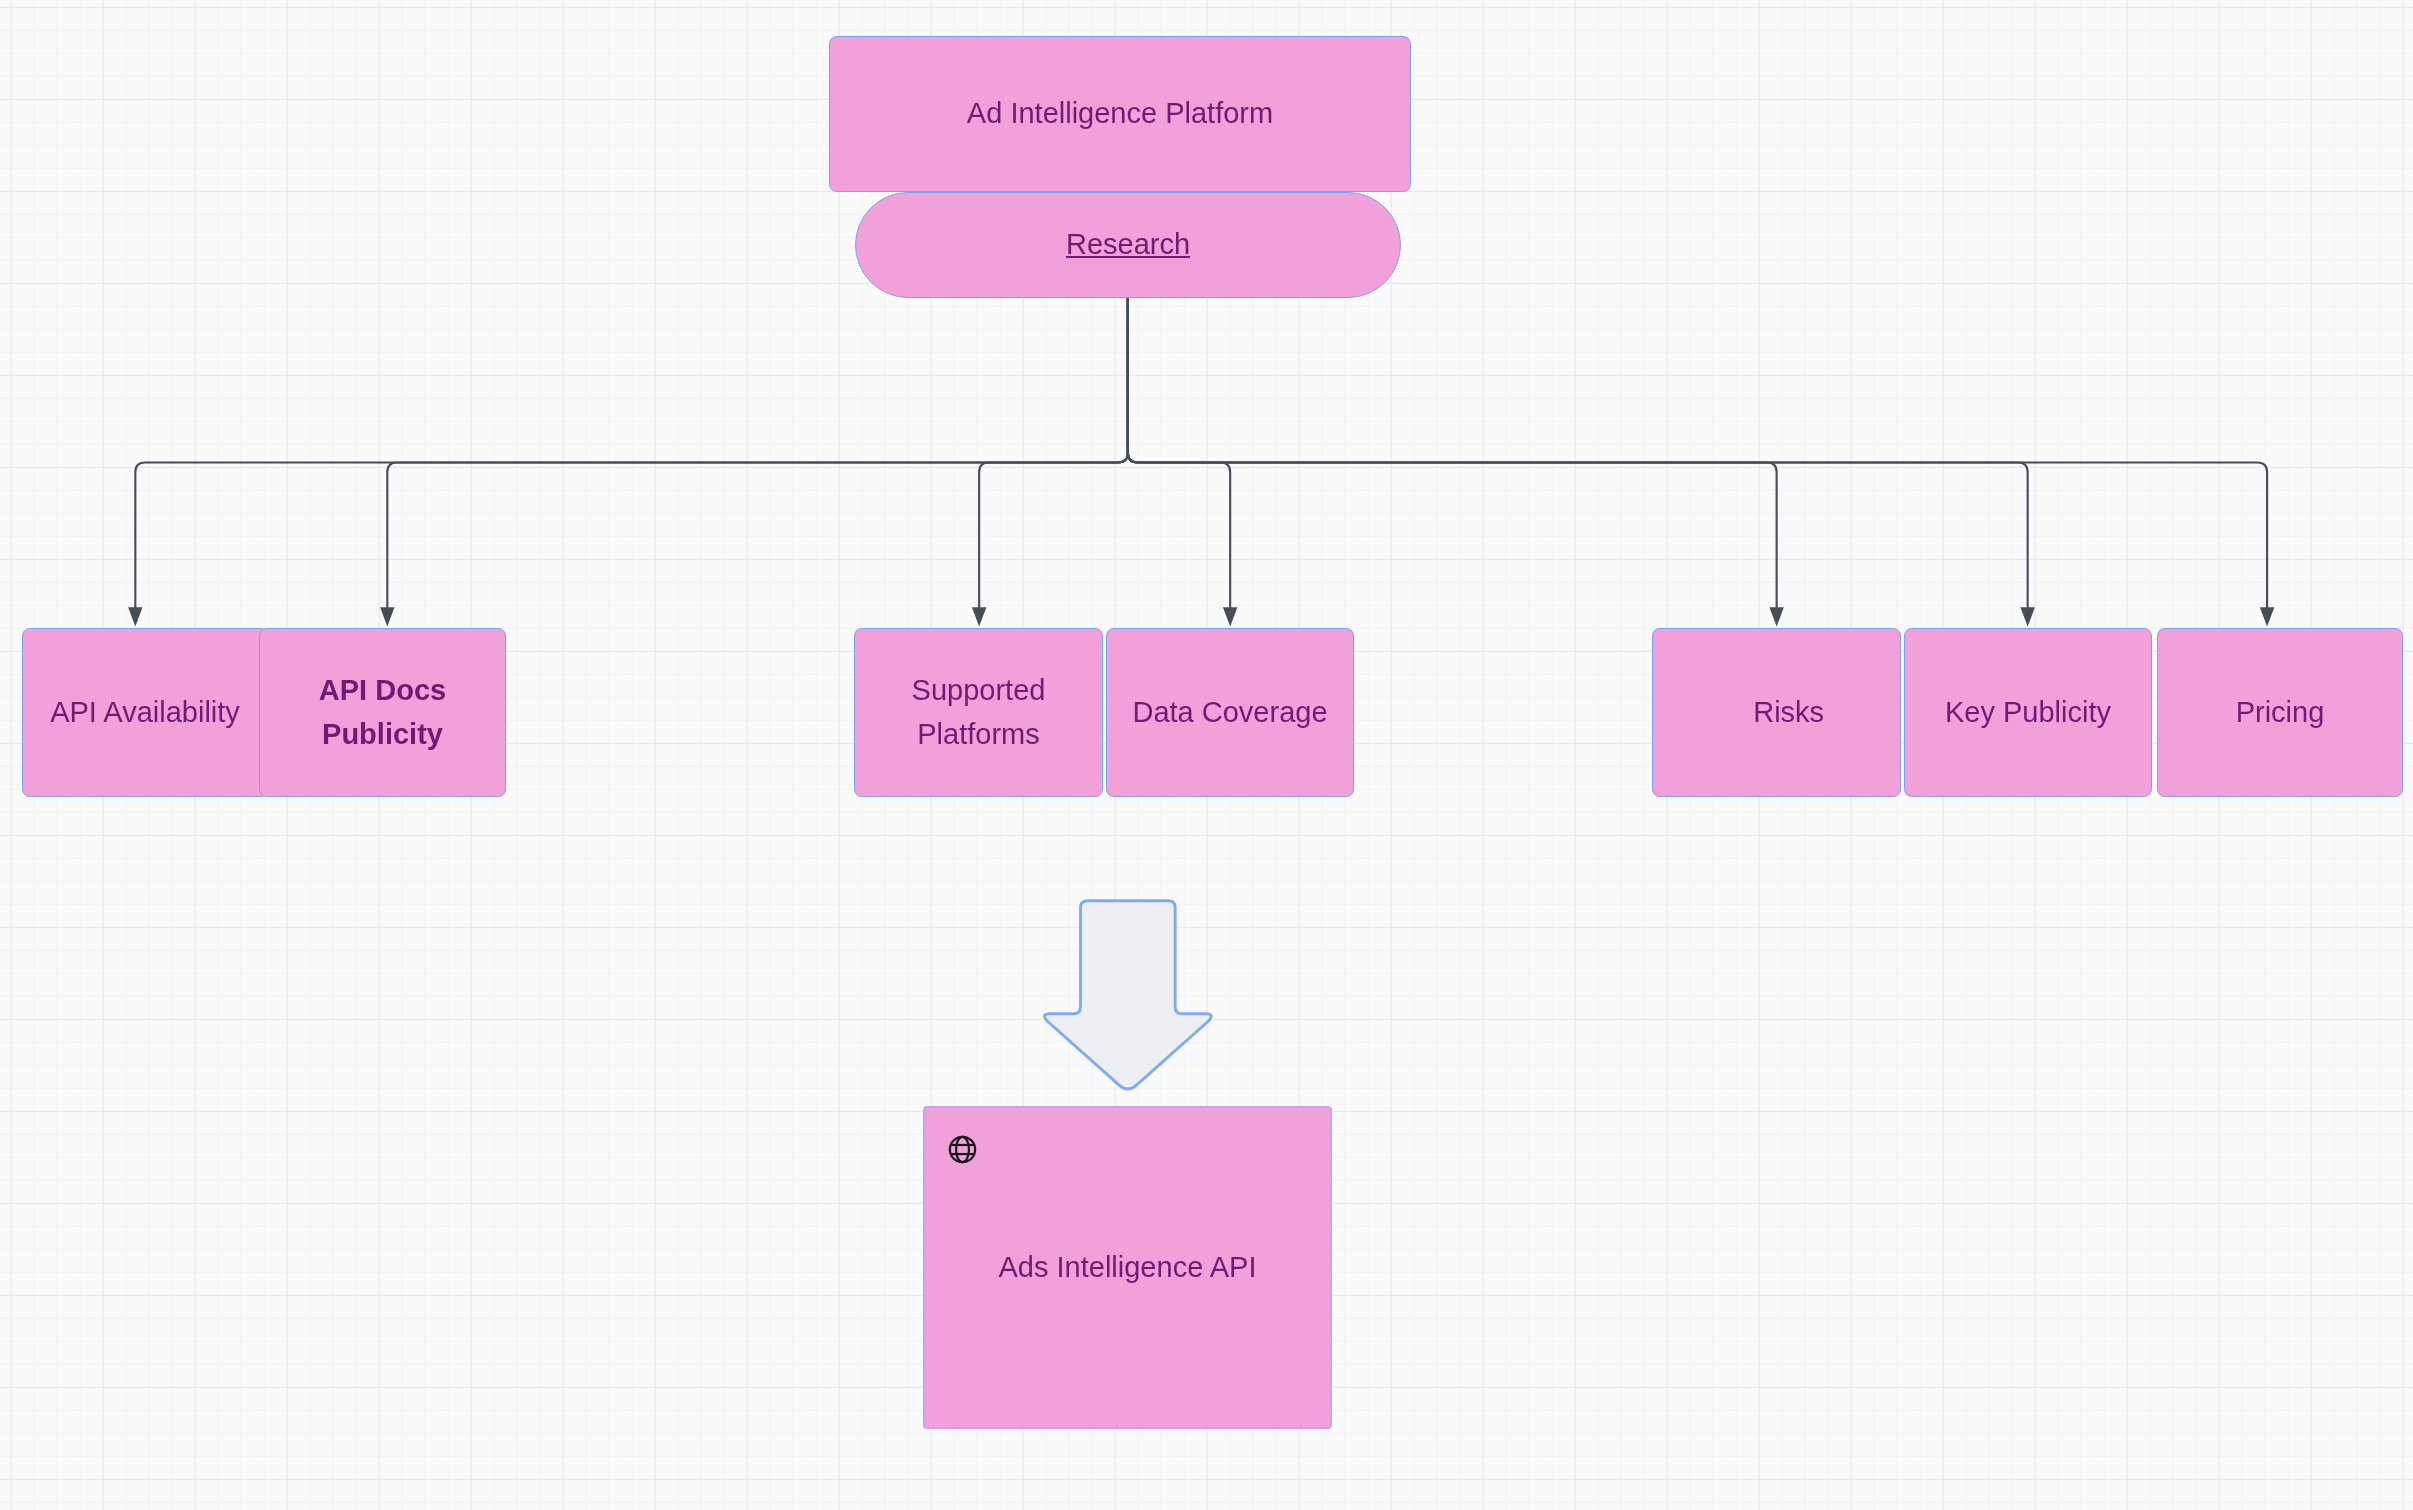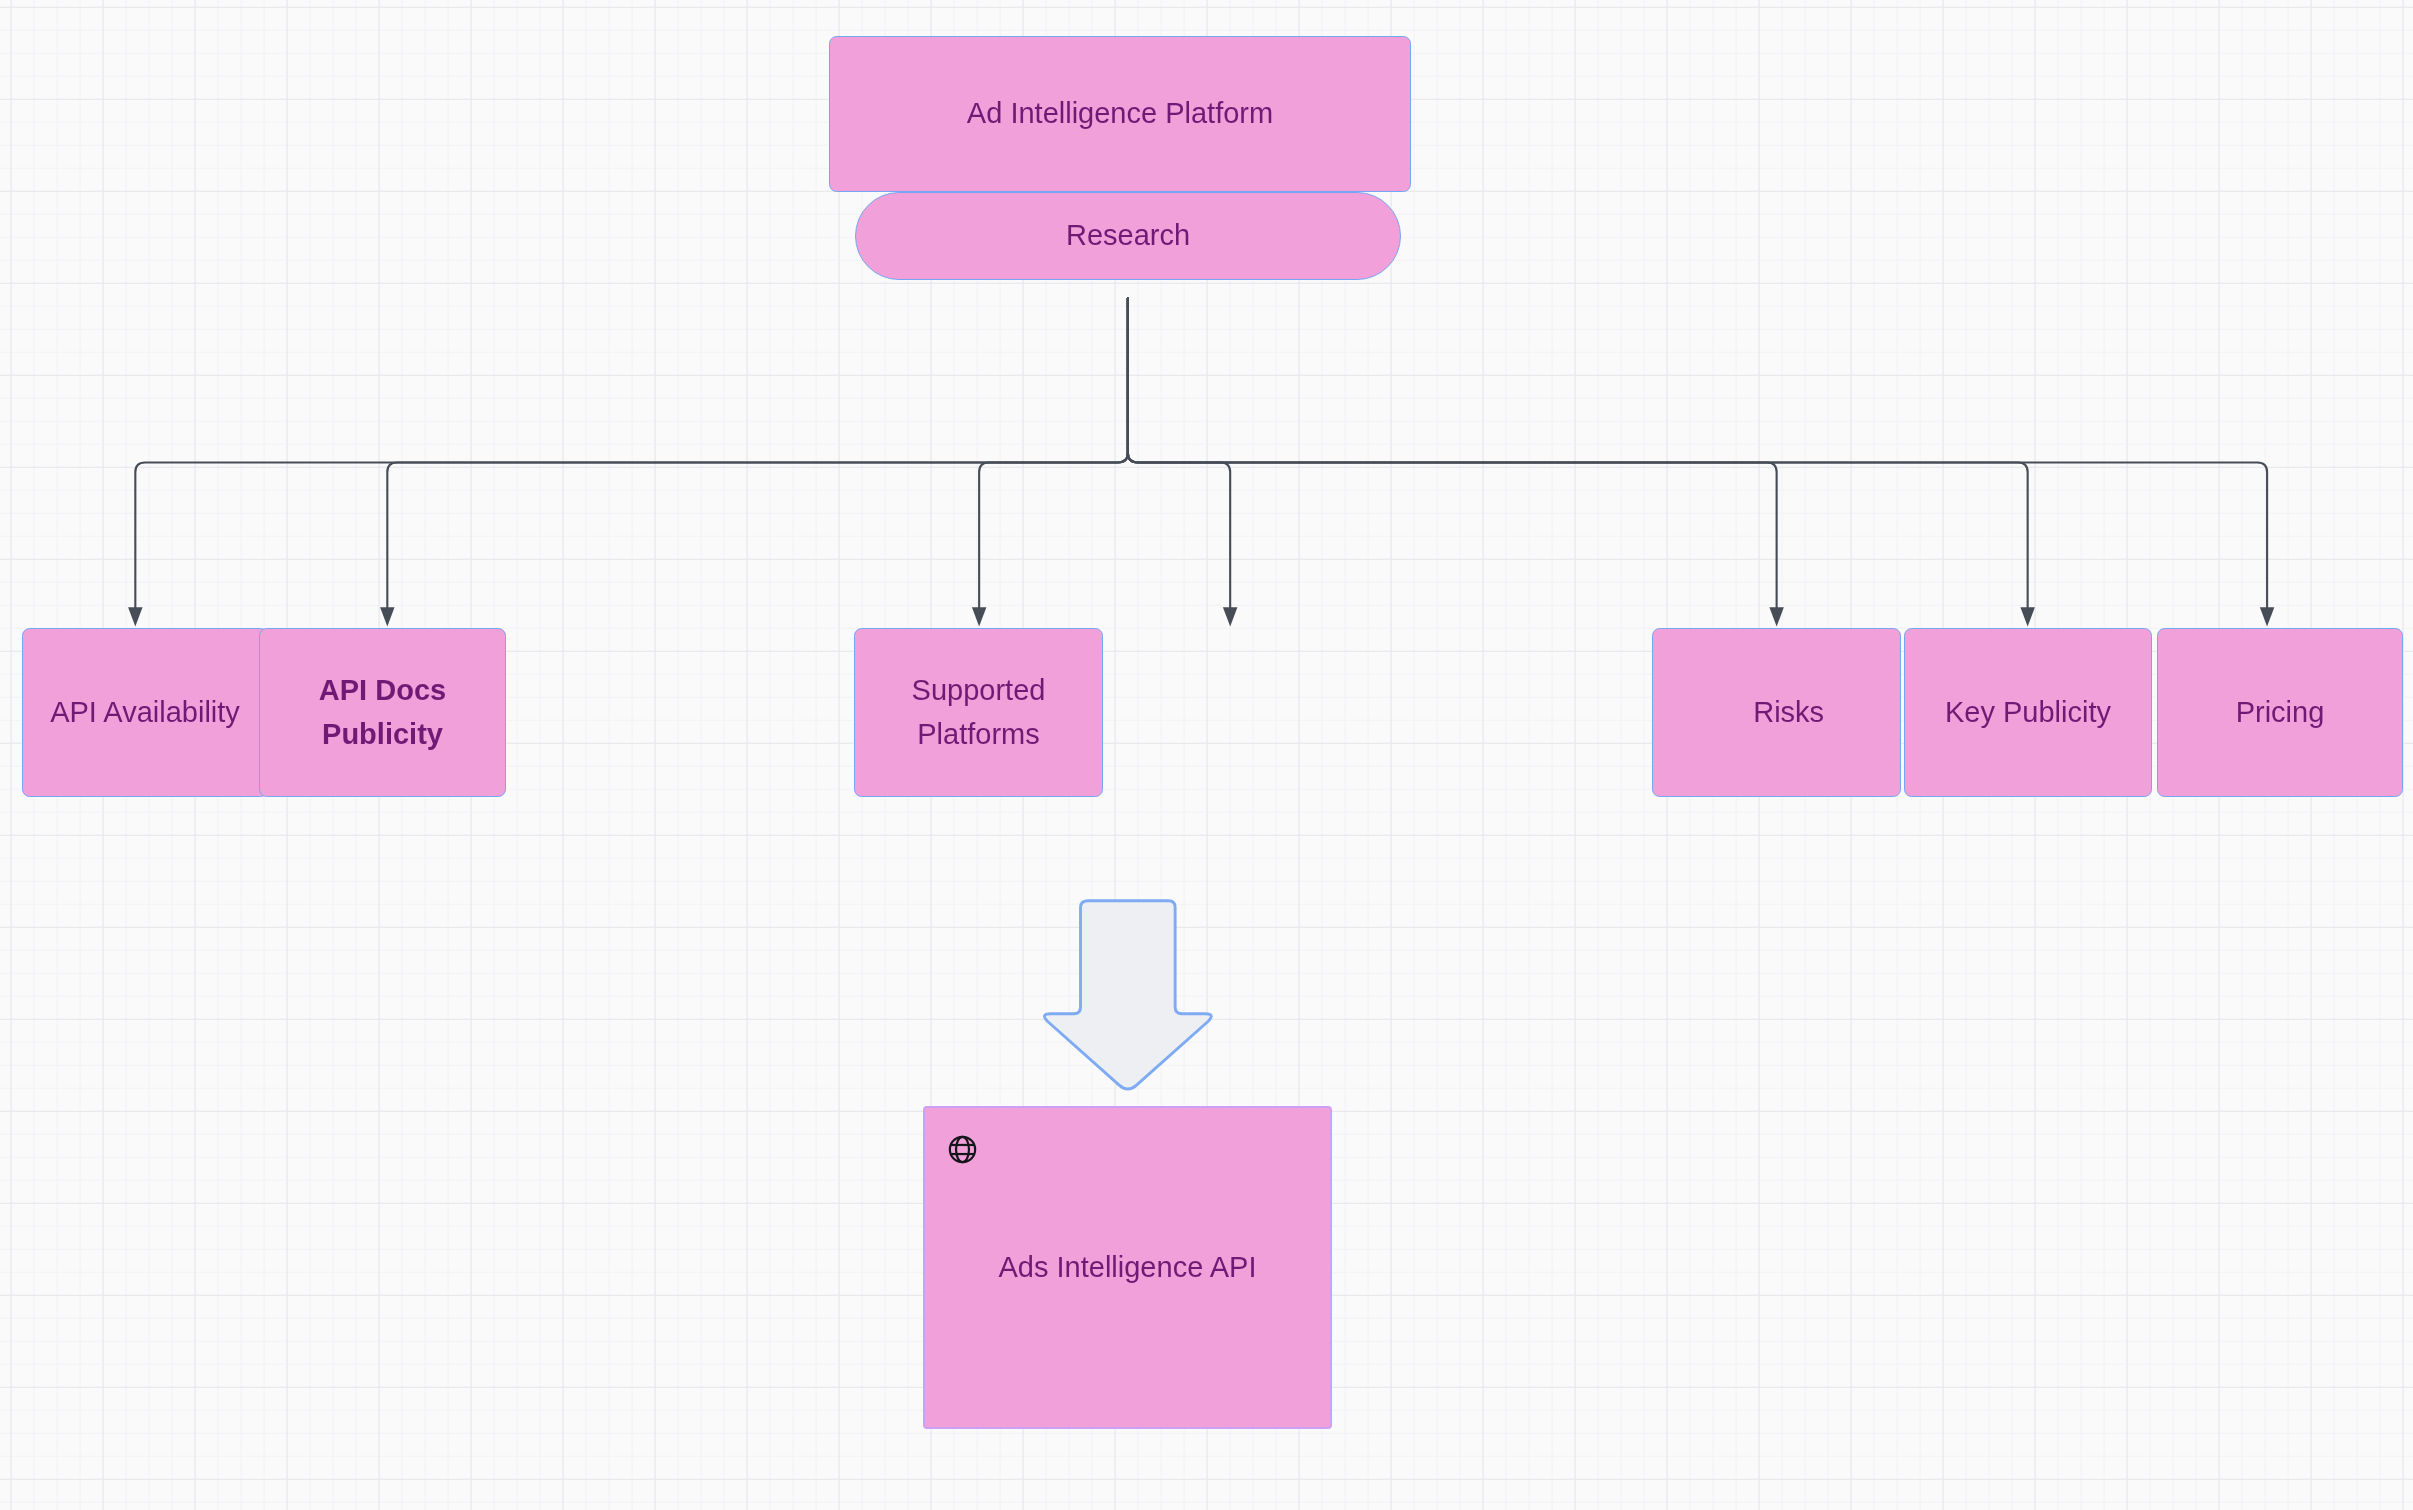--- a/index.html
+++ b/index.html
@@ -35,21 +35,21 @@
     text-align: center;
     box-sizing: border-box;
     background: #F1A0DA;
     border: 1.9px solid #76A6F2;
     color: #701a75;
     font-size: 29px;
     line-height: 1.5;
   }
 
   .node-root   { left: 829px;  top: 36px;   width: 582px; height: 156px; border-radius: 7.7px; }
-  .node-pill   { left: 855px;  top: 192px;  width: 546px; height: 88px; border-radius: 53px; }
+  .node-pill   { left: 855px;  top: 192px;  width: 546px; height: 106px; border-radius: 53px; text-decoration: underline; }
 
   .node-child  { top: 628px; height: 169px; border-radius: 7.7px; padding: 0 9.7px; }
   .node-c0 { left: 22px;   width: 246px; }
   .node-c1 { left: 259px;  width: 247px; font-weight: bold; }
   .node-c2 { left: 854px;  width: 249px; padding: 0 78px; }
   .node-c3 { left: 1106px; width: 248px; }
   .node-c4 { left: 1652px; width: 249px; padding-left: 34px; }
   .node-c5 { left: 1904px; width: 248px; }
   .node-c6 { left: 2157px; width: 246px; }
 
@@ -103,20 +103,23 @@
 
   <div class="node node-child node-c0">
     <span>API Availability</span>
   </div>
   <div class="node node-child node-c1">
     <span>API Docs Publicity</span>
   </div>
   <div class="node node-child node-c2">
     <span>Supported Platforms</span>
   </div>
+  <div class="node node-child node-c3">
+    <span>Data Coverage</span>
+  </div>
   <div class="node node-child node-c4">
     <span>Risks</span>
   </div>
   <div class="node node-child node-c5">
     <span>Key Publicity</span>
   </div>
   <div class="node node-child node-c6">
     <span>Pricing</span>
   </div>
 

